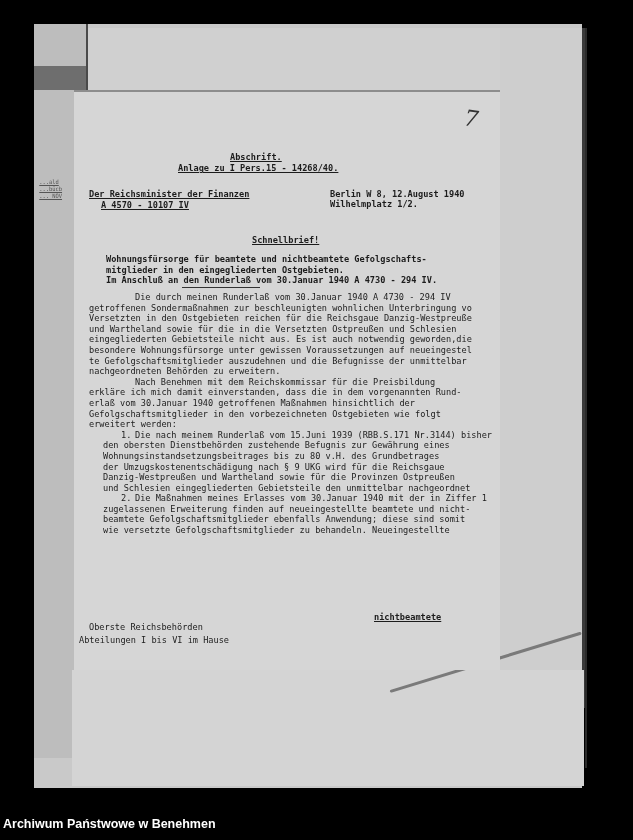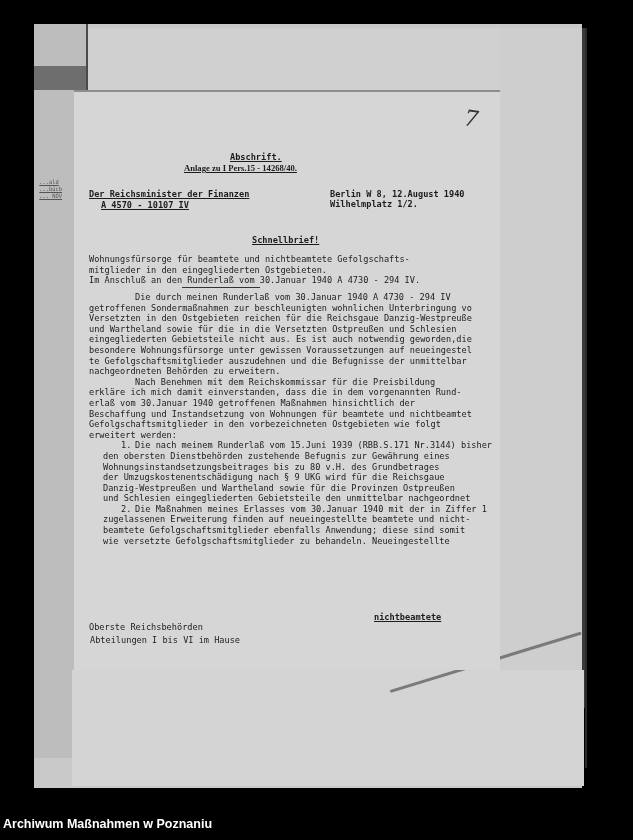--- a/index.html
+++ b/index.html
@@ -40,38 +40,38 @@
   .main-page {
     position: absolute; left: 74px; top: 92px; width: 426px; height: 578px;
     background: #d6d6d6;
     box-shadow: 0 -2px 0 #8d8d8d;
     color: #1c1c1c; font-size: 8.6px; line-height: 10.6px;
   }
   .folio { position: absolute; left: 390px; top: 22px; font-family: "DejaVu Serif", serif; font-style: italic; font-size: 22px; color: #333; transform: rotate(8deg); }
   .abs { position: absolute; left: 0; width: 100%; }
   .u { text-decoration: underline; }
   .hdr1 { top: 60px; left: 156px; font-weight: bold; }
-  .hdr2 { top: 71px; left: 110px; font-weight: bold; font-family: Liberation Serif, serif; }
+  .hdr2 { top: 71px; left: 104px; font-weight: bold; }
   .sender { top: 97px; left: 15px; font-weight: bold; }
   .sender-ref { top: 108px; left: 27px; font-weight: bold; }
   .place { top: 97px; left: 256px; font-weight: bold; }
   .addr { top: 107px; left: 256px; font-weight: bold; }
   .urgent { top: 143px; left: 178px; font-weight: bold; }
-  .subject { top: 162px; left: 15px; width: 400px; font-weight: normal; }
+  .subject { top: 162px; left: 32px; width: 400px; font-weight: bold; }
   .subject div { white-space: nowrap; }
   .sep { position:absolute; top: 195px; left: 108px; width: 78px; height: 1px; background:#333; }
   .body { top: 200px; left: 15px; width: 402px; }
   .body p { margin: 0; white-space: nowrap; }
   .indent { padding-left: 46px; }
   .list-num { display: inline-block; width: 14px; }
   .li p { padding-left: 14px; }
   .li p.first { padding-left: 0; margin-left: 32px; }
   .sig-right { top: 520px; left: 300px; font-weight: bold; }
   .recip1 { top: 530px; left: 15px; }
-  .recip2 { top: 543px; left: 16px; }
+  .recip2 { top: 543px; left: 5px; }
   .footer {
     position: absolute; left: 3px; top: 817px; color: #fff;
     font-family: "Liberation Sans", sans-serif; font-weight: bold; font-size: 12.5px;
   }
 </style>
 </head>
 <body>
 
 <div class="back-sheet"></div>
 <div class="upper-sheet"></div>
@@ -117,21 +117,20 @@
       <p>und Wartheland sowie für die in die Versetzten Ostpreußen und Schlesien</p>
       <p>eingegliederten Gebietsteile nicht aus. Es ist auch notwendig geworden,die</p>
       <p>besondere Wohnungsfürsorge unter gewissen Voraussetzungen auf neueingestel</p>
       <p>te Gefolgschaftsmitglieder auszudehnen und die Befugnisse der unmittelbar</p>
       <p>nachgeordneten Behörden zu erweitern.</p>
     </div>
     <div>
       <p class="indent">Nach Benehmen mit dem Reichskommissar für die Preisbildung</p>
       <p>erkläre ich mich damit einverstanden, dass die in dem vorgenannten Rund-</p>
       <p>erlaß vom 30.Januar 1940 getroffenen Maßnahmen hinsichtlich der</p>
-      <p>Beschaffung und Instandsetzung von Wohnungen für beamtete und nichtbeamtet</p>
       <p>Gefolgschaftsmitglieder in den vorbezeichneten Ostgebieten wie folgt</p>
       <p>erweitert werden:</p>
     </div>
     <div class="li">
       <p class="first"><span class="list-num">1.</span><span>Die nach meinem Runderlaß vom 15.Juni 1939 (RBB.S.171 Nr.3144)  bisher</span></p>
       <p>den obersten Dienstbehörden zustehende Befugnis zur Gewährung eines</p>
       <p>Wohnungsinstandsetzungsbeitrages bis zu 80 v.H. des Grundbetrages</p>
       <p>der Umzugskostenentschädigung nach § 9 UKG wird für die Reichsgaue</p>
       <p>Danzig-Westpreußen und Wartheland sowie für die Provinzen Ostpreußen</p>
       <p>und Schlesien eingegliederten Gebietsteile den unmittelbar nachgeordnet</p>
@@ -142,13 +141,13 @@
       <p>beamtete Gefolgschaftsmitglieder ebenfalls Anwendung; diese sind somit</p>
       <p>wie versetzte Gefolgschaftsmitglieder zu behandeln. Neueingestellte</p>
     </div>
   </div>
 
   <div class="abs sig-right u">nichtbeamtete</div>
   <div class="abs recip1">Oberste Reichsbehörden</div>
   <div class="abs recip2">Abteilungen I bis VI im Hause</div>
 </div>
 
-<div class="footer">Archiwum Maßnahmen w Poznaniu</div>
+<div class="footer">Archiwum Państwowe w Benehmen</div>
 
 </body></html>

